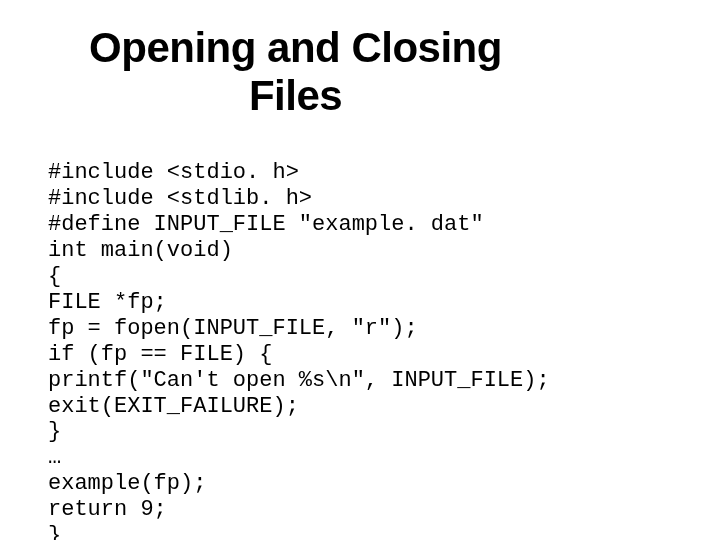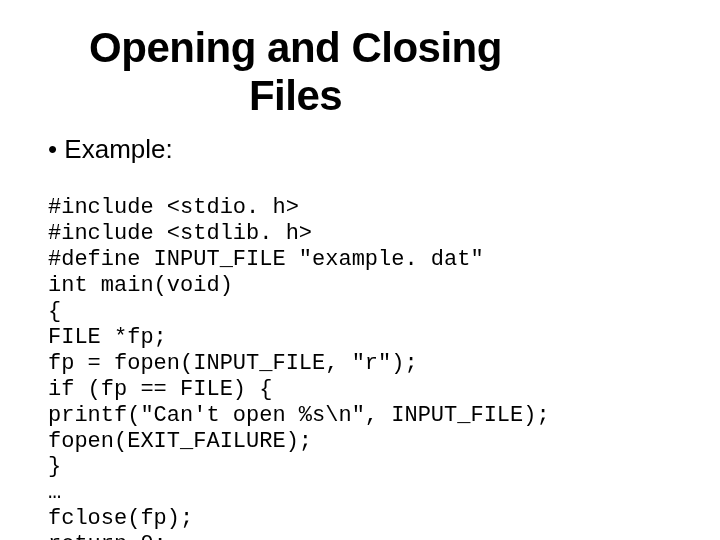--- a/index.html
+++ b/index.html
@@ -35,31 +35,30 @@
     line-height: 1.18;
     white-space: pre;
     text-align: left;
   }
 </style>
 </head>
 <body>
 
 <div class="slide">
   <h1 class="title">Opening and Closing Files</h1>
-  <div class="bullet">• Example:</div>
   <div class="code">
 <span>#include &lt;stdio. h&gt;</span>
 <span>#include &lt;stdlib. h&gt;</span>
 <span>#define INPUT_FILE "example. dat"</span>
 <span>int main(void)</span>
 <span>{</span>
 <span>FILE *fp;</span>
 <span>fp = fopen(INPUT_FILE, "r");</span>
 <span>if (fp == FILE) {</span>
 <span>printf("Can't open %s\n", INPUT_FILE);</span>
-<span>fopen(EXIT_FAILURE);</span>
+<span>exit(EXIT_FAILURE);</span>
 <span>}</span>
 <span>…</span>
-<span>fclose(fp);</span>
+<span>example(fp);</span>
 <span>return 9;</span>
 <span>}</span>
   </div>
 </div>
 
 </body></html>

